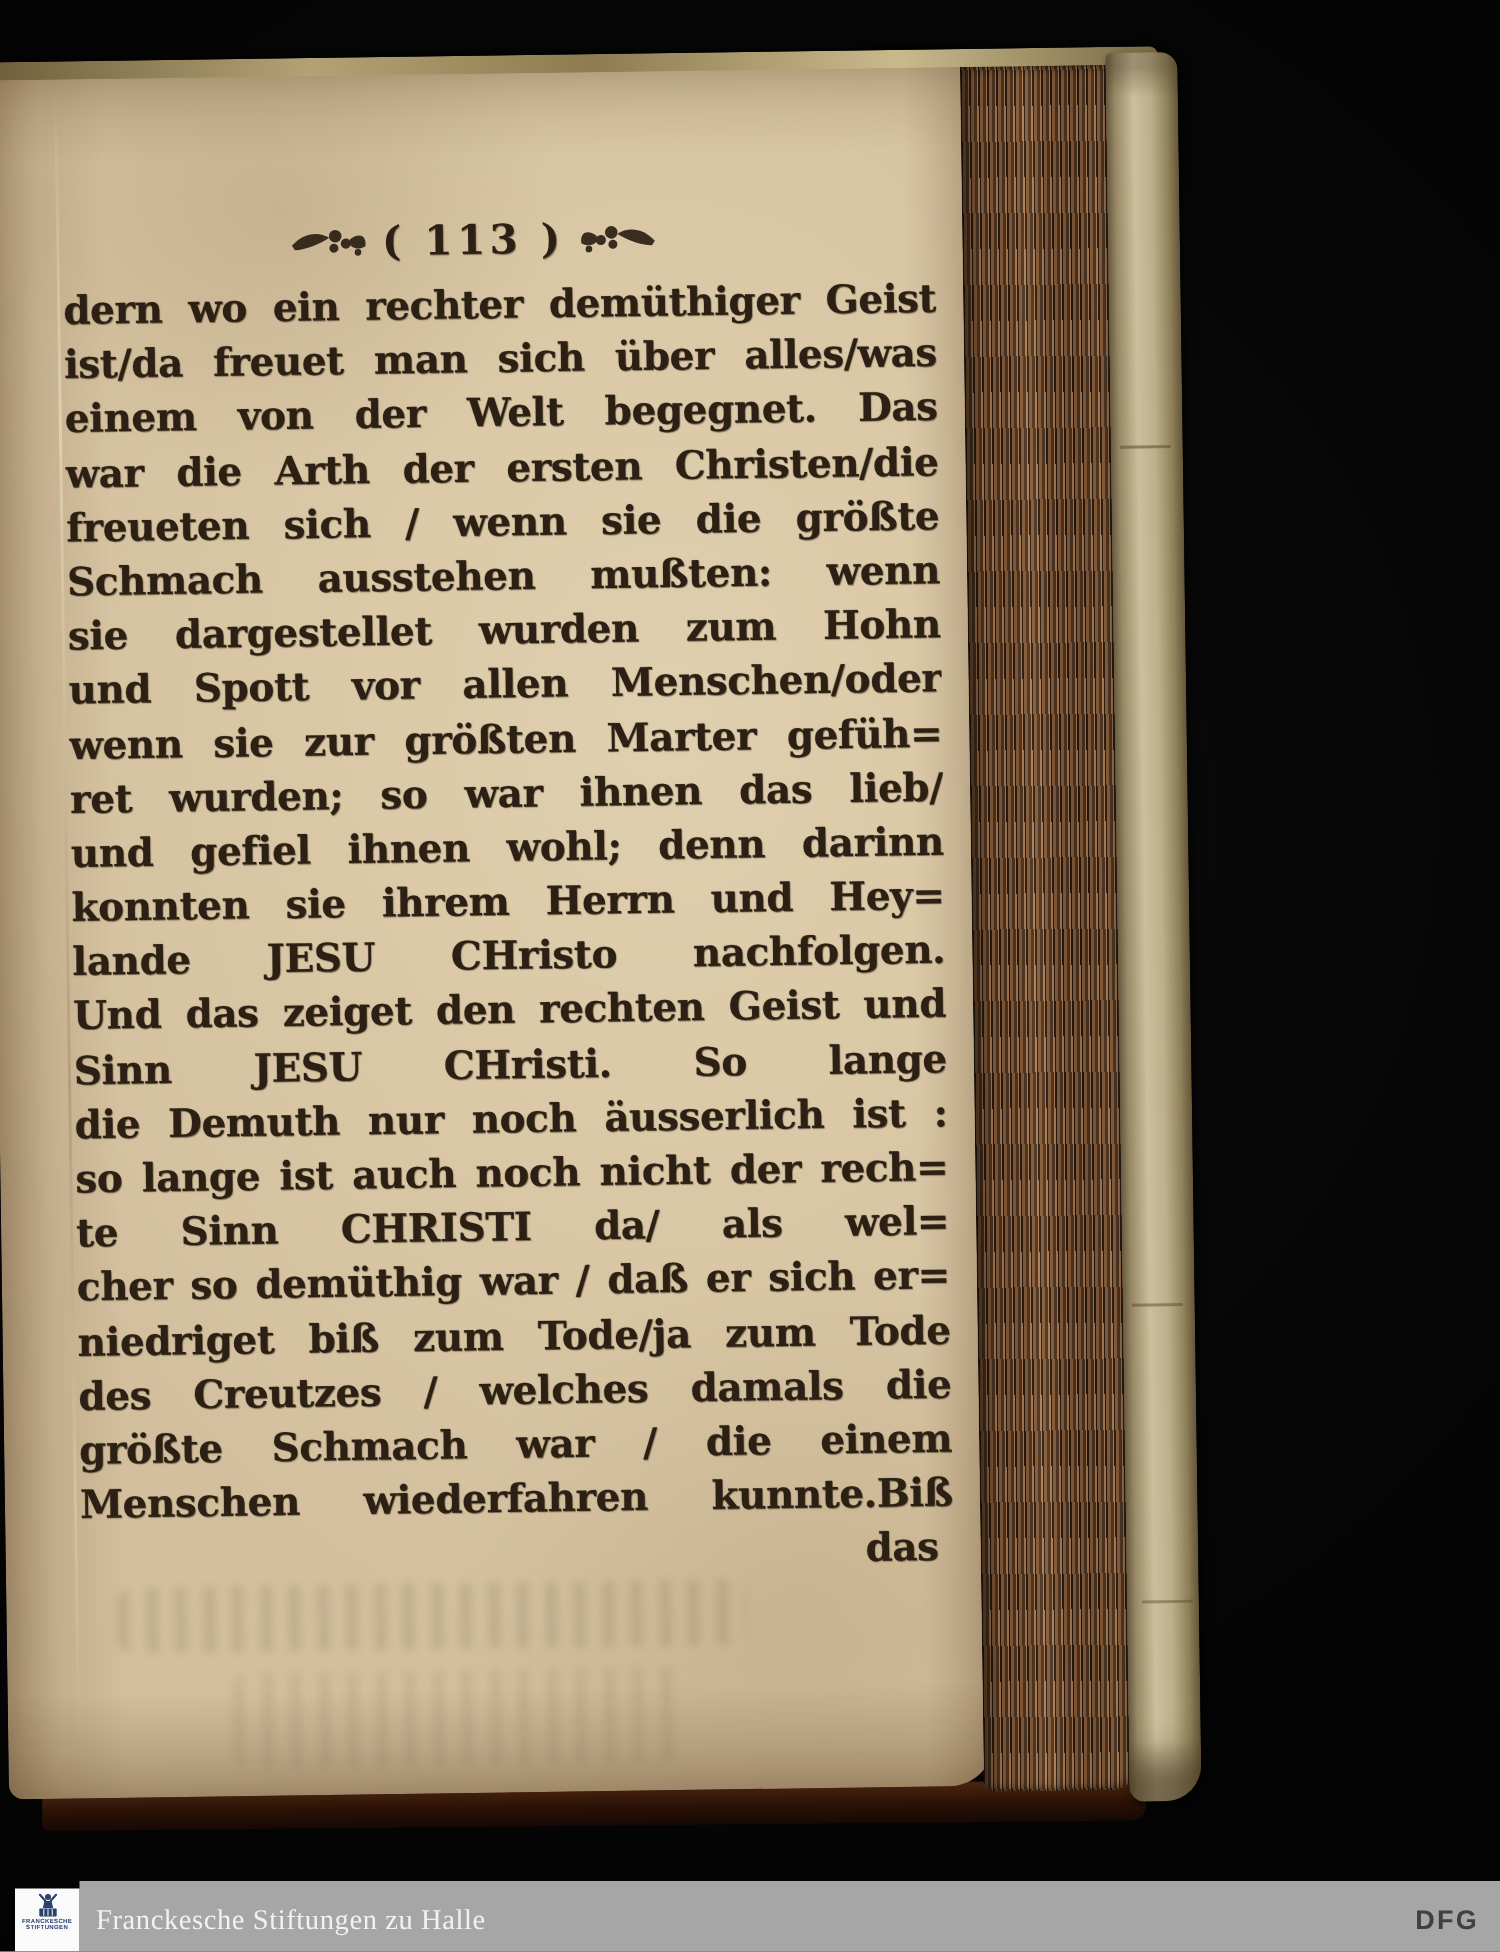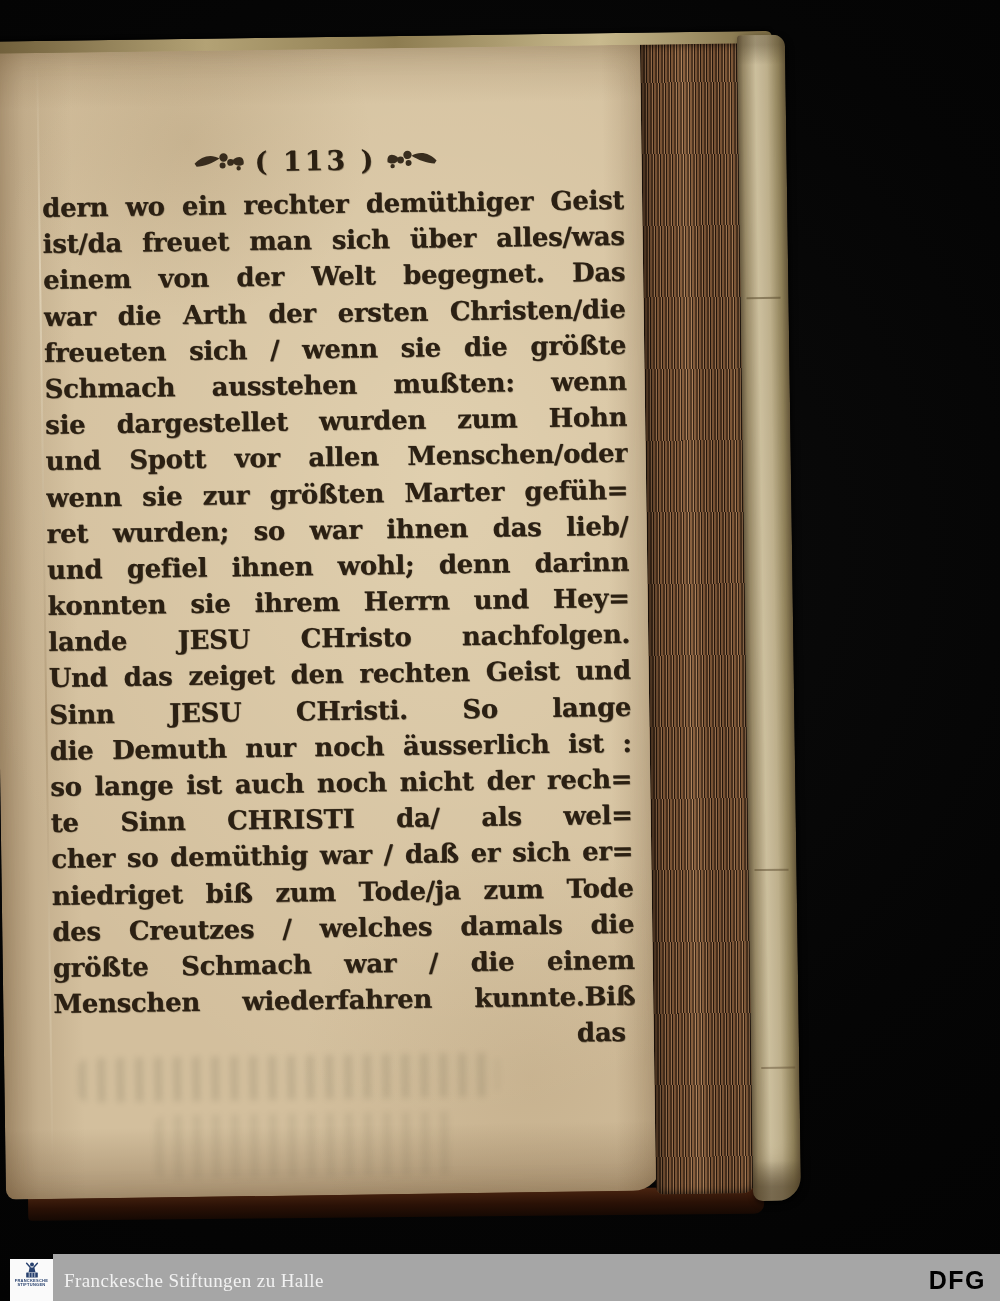--- a/index.html
+++ b/index.html
@@ -103,21 +103,21 @@
     display:flex;align-items:center;
   }
   .bar-title{
     margin-left:11px;
     font-family:"Liberation Serif", serif;font-size:19px;letter-spacing:.4px;
     color:#f2f2f2;
   }
   .dfg{
     position:absolute;right:14px;top:50%;transform:translateY(-52%);
     font-family:"Liberation Sans", sans-serif;font-weight:bold;
-    font-size:25px;letter-spacing:1.5px;color:#000000;
+    font-size:18px;letter-spacing:1.5px;color:#404040;
   }
   .logo-box{
     position:absolute;left:10px;top:6px;width:43px;height:42px;background:#fafafa;
     display:flex;flex-direction:column;align-items:center;justify-content:flex-start;
     padding-top:2px;box-sizing:border-box;
   }
   .logo-text{
     font-family:"Liberation Sans", sans-serif;font-size:8px;line-height:8px;
     color:#27406e;letter-spacing:.5px;font-weight:bold;
     transform:scale(.5);transform-origin:50% 0;white-space:nowrap;text-align:center;

